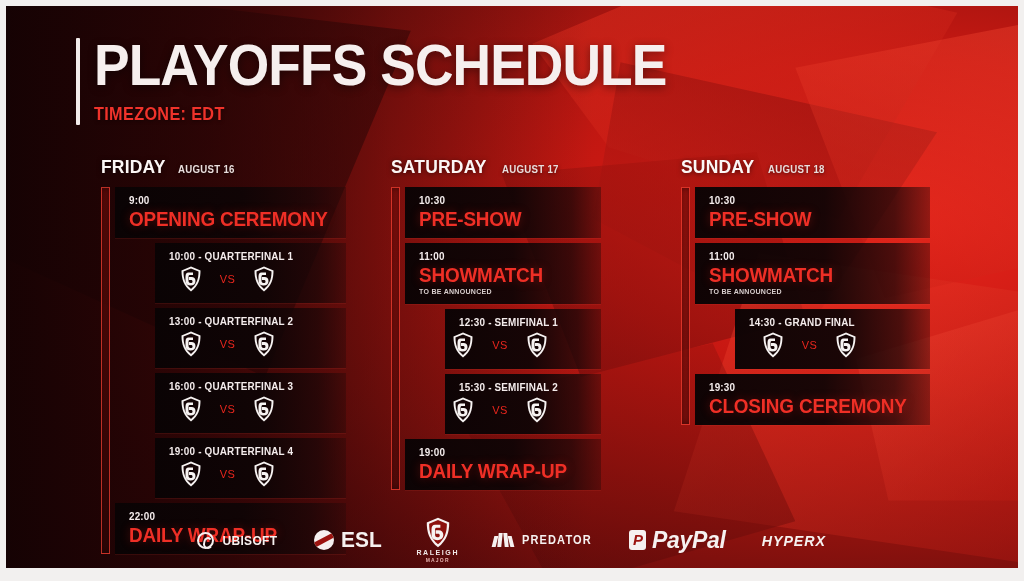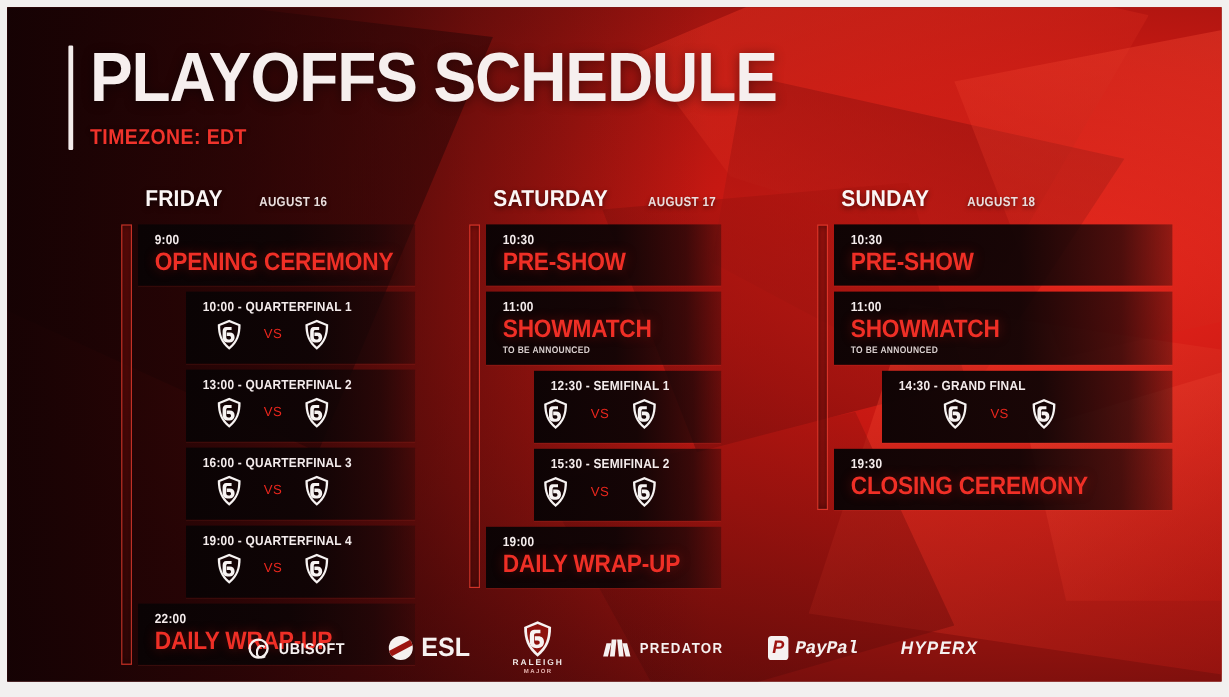--- a/index.html
+++ b/index.html
@@ -48,21 +48,21 @@
        clip-path:polygon(0% 0%, 100% 12%, 64% 100%, 0% 70%); opacity:.5;}
   .f8{ left:84%; top:52%; width:20%; height:36%;
        background:linear-gradient(150deg,#ff5a42,#c2170f);
        clip-path:polygon(0% 30%, 100% 0%, 100% 100%, 16% 100%); opacity:.3;}
   .vignette{
     position:absolute; inset:0;
     background:linear-gradient(90deg, rgba(18,2,3,.92) 0%, rgba(30,3,4,.78) 18%, rgba(40,5,6,.35) 38%, rgba(0,0,0,0) 58%);
   }
 
   
-  .header{ position:absolute; left:51px; top:32px; }
+  .header{ position:absolute; left:70px; top:32px; }
   .title-row{ display:flex; align-items:stretch; }
   .title-bar{
     width:4px; background:#f3eceb; margin-right:14px;
     border-radius:1px;
   }
   .title-col{ display:flex; flex-direction:column; justify-content:flex-start; }
   .title{
     font-family:"Liberation Sans Narrow","Liberation Sans",sans-serif;
     font-size:58px; line-height:.92; font-weight:700; color:#f6efee;
     letter-spacing:-1px; transform:scaleX(.92); transform-origin:left center;
@@ -75,25 +75,25 @@
     font-size:18px; font-weight:700; color:#f0332b; letter-spacing:.4px;
     transform:scaleX(.9); transform-origin:left center; white-space:nowrap;
     text-shadow:0 1px 4px rgba(0,0,0,.5);
   }
 
   
   .columns{ position:absolute; left:0; top:150px; width:1012px; height:360px; }
   .col{ position:absolute; top:0; }
   .col-fri{ left:95px;  width:245px; }
   .col-sat{ left:385px; width:210px; }
-  .col-sun{ left:675px; width:296px; }
+  .col-sun{ left:675px; width:249px; }
 
   .day-head{
-    display:flex; align-items:baseline; gap:25px;
-    margin-left:20px; margin-bottom:9px; white-space:nowrap;
+    display:flex; align-items:baseline; gap:7px;
+    margin-left:0; margin-bottom:9px; white-space:nowrap;
   }
   .day-name{
     font-family:"Liberation Sans Narrow","Liberation Sans",sans-serif;
     font-size:19px; font-weight:700; color:#fbf6f5; letter-spacing:.2px;
     transform:scaleX(.92); transform-origin:left center;
     text-shadow:0 1px 5px rgba(0,0,0,.55);
   }
   .day-date{
     font-family:"Liberation Sans Narrow","Liberation Sans",sans-serif;
     font-size:11px; font-weight:700; color:#e9dedd; letter-spacing:.3px;
@@ -156,21 +156,21 @@
   }
   .sponsor{
     display:flex; align-items:center; gap:6px;
     color:#f6f1f0; font-weight:700;
     font-family:"Liberation Sans Narrow","Liberation Sans",sans-serif;
     white-space:nowrap;
   }
   .sp-ubisoft .sp-text{ font-size:13px; letter-spacing:.4px; transform:scaleX(.92); }
   .sp-esl .sp-text{ font-size:22px; letter-spacing:0px; transform:scaleX(.95); }
   .sp-predator .sp-text{ font-size:12px; letter-spacing:1.2px; transform:scaleX(.92); }
-  .sp-paypal .sp-text{ font-size:15px; font-style:italic; letter-spacing:-.3px;font-family:Liberation Mono, monospace; }
+  .sp-paypal .sp-text{ font-size:23px; font-style:italic; letter-spacing:-.3px; }
   .sp-hyperx .sp-text{ font-size:15px; font-style:italic; letter-spacing:1px; transform:scaleX(.95);}
   .sp-major{ flex-direction:column; gap:1px; }
   .sp-major .mj-name{ font-size:7px; letter-spacing:1.6px; color:#f0e8e7; }
   .sp-major .mj-sub{ font-size:5px; letter-spacing:1.2px; color:#e6b4b0; }
 
   .ico-swirl{
     width:17px; height:17px; border-radius:50%;
     border:2px solid #f6f1f0; position:relative;
   }
   .ico-swirl::after{

